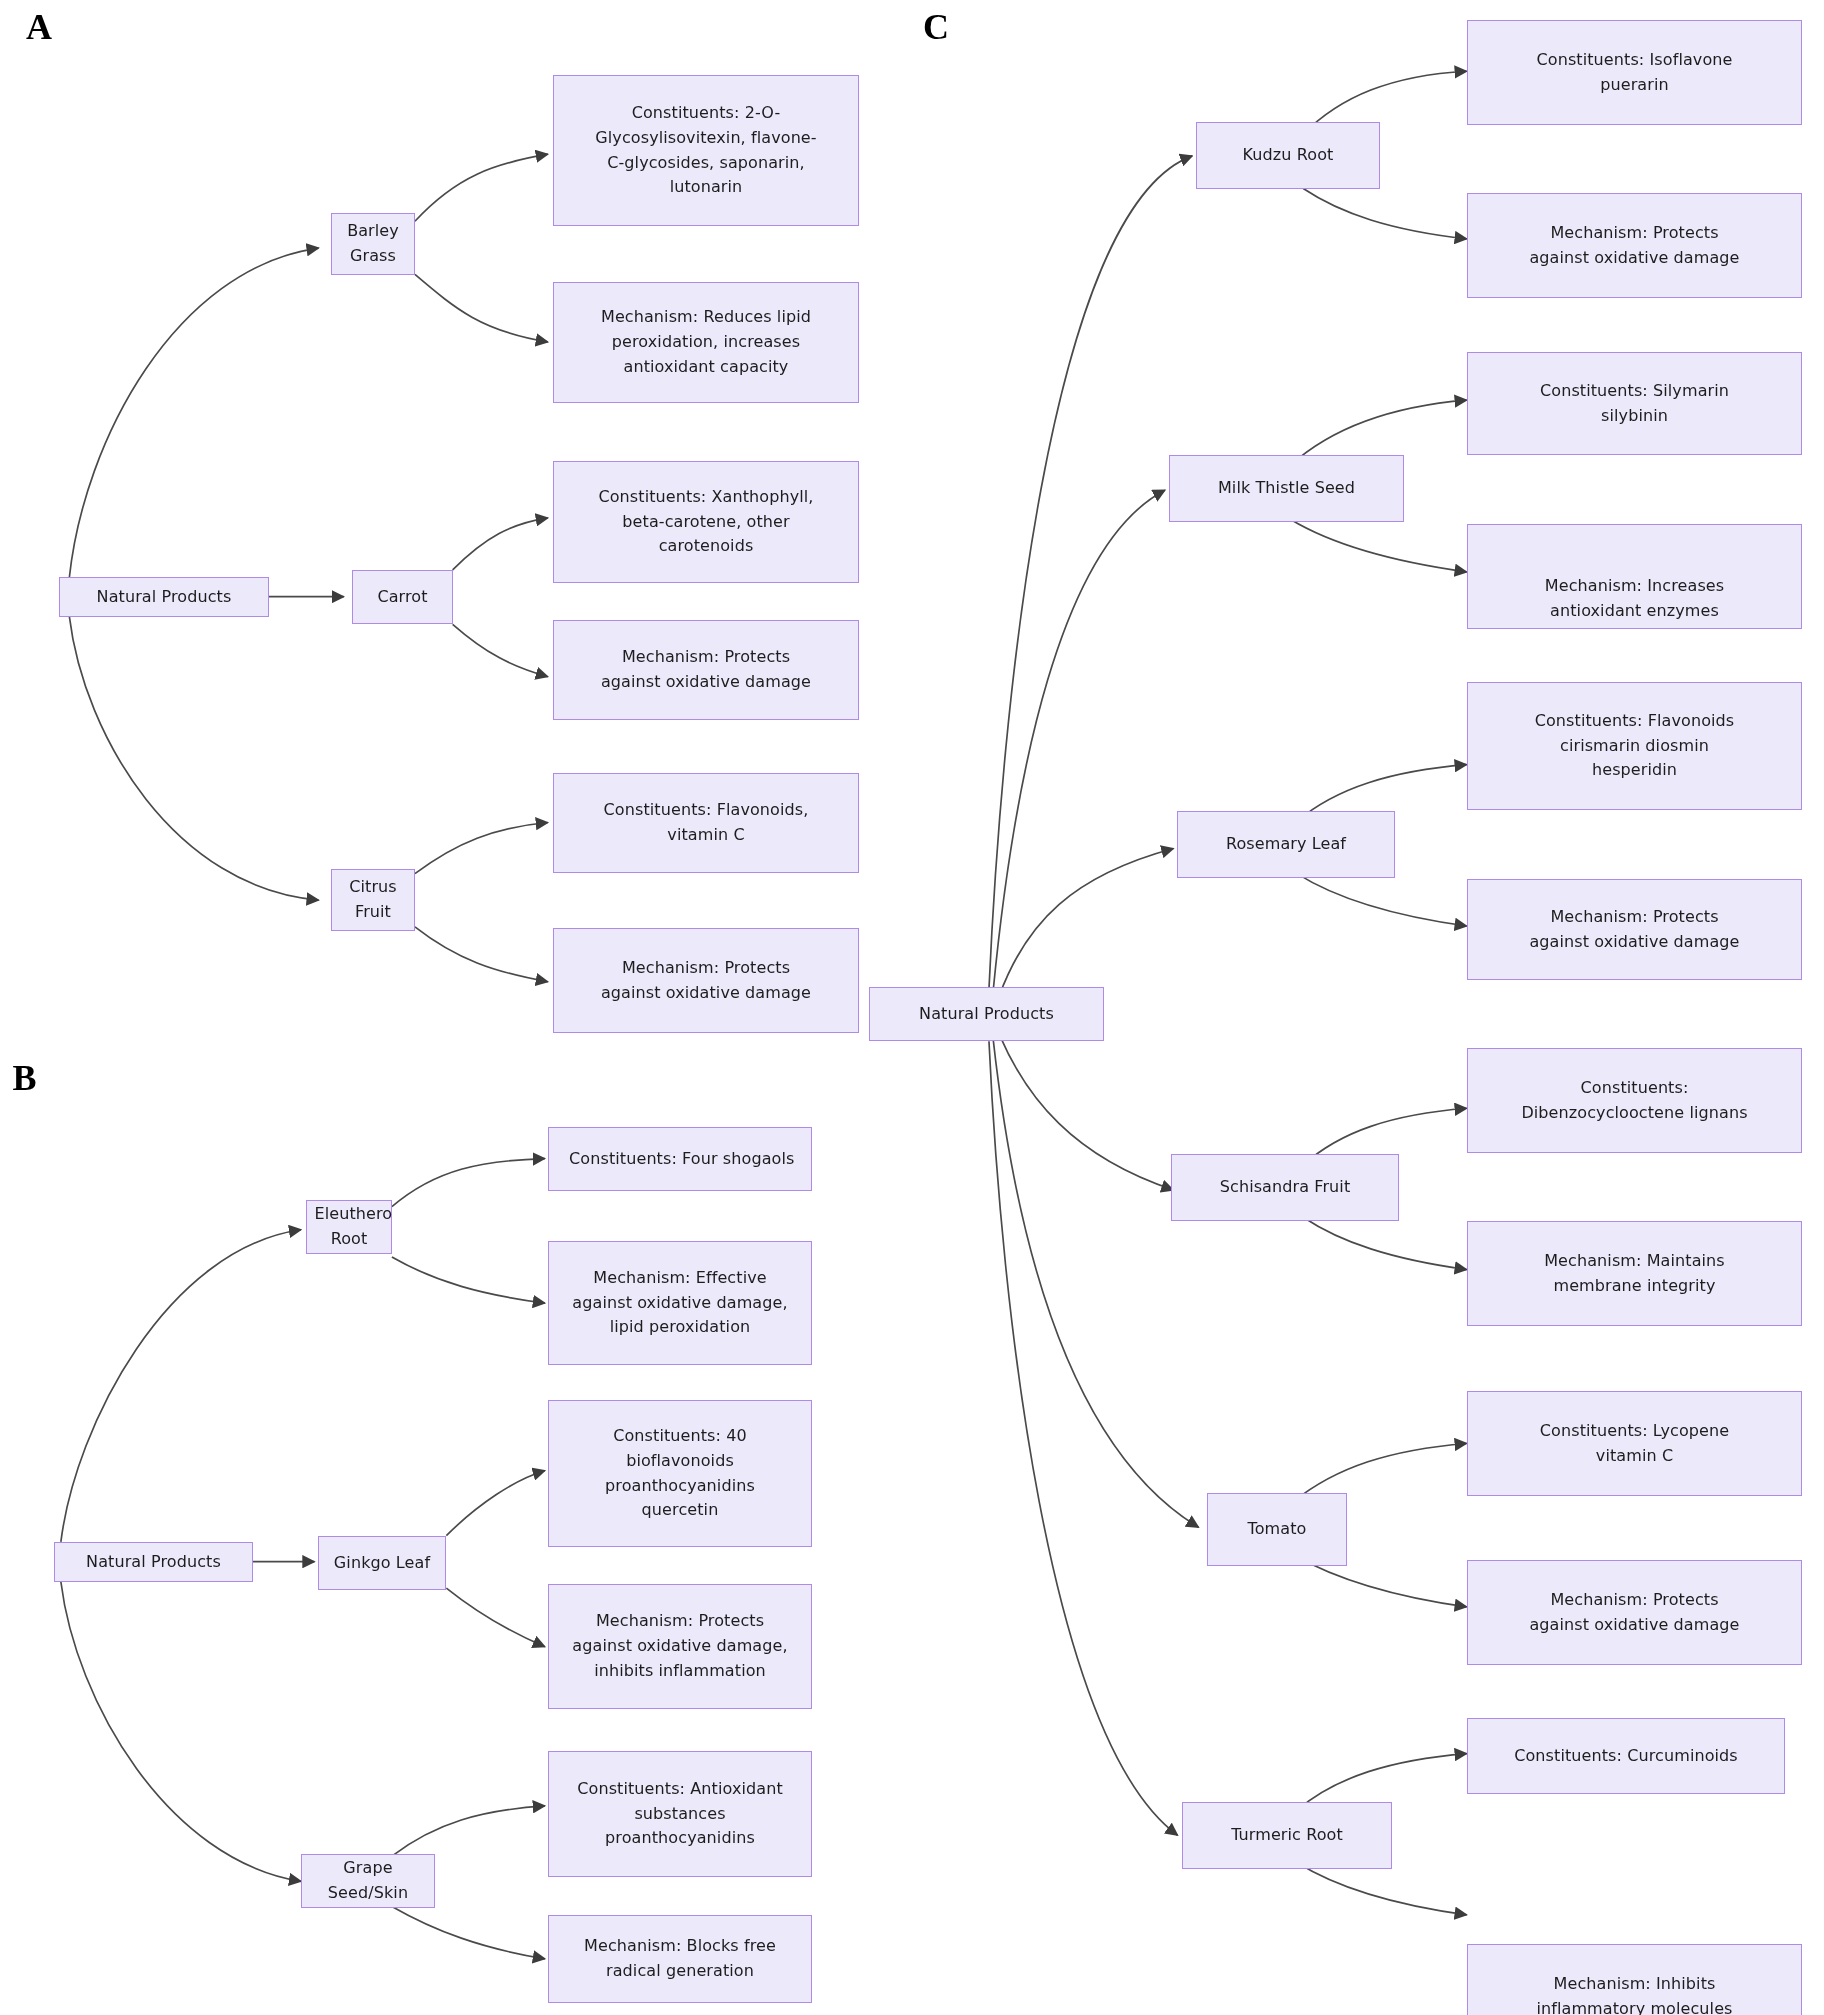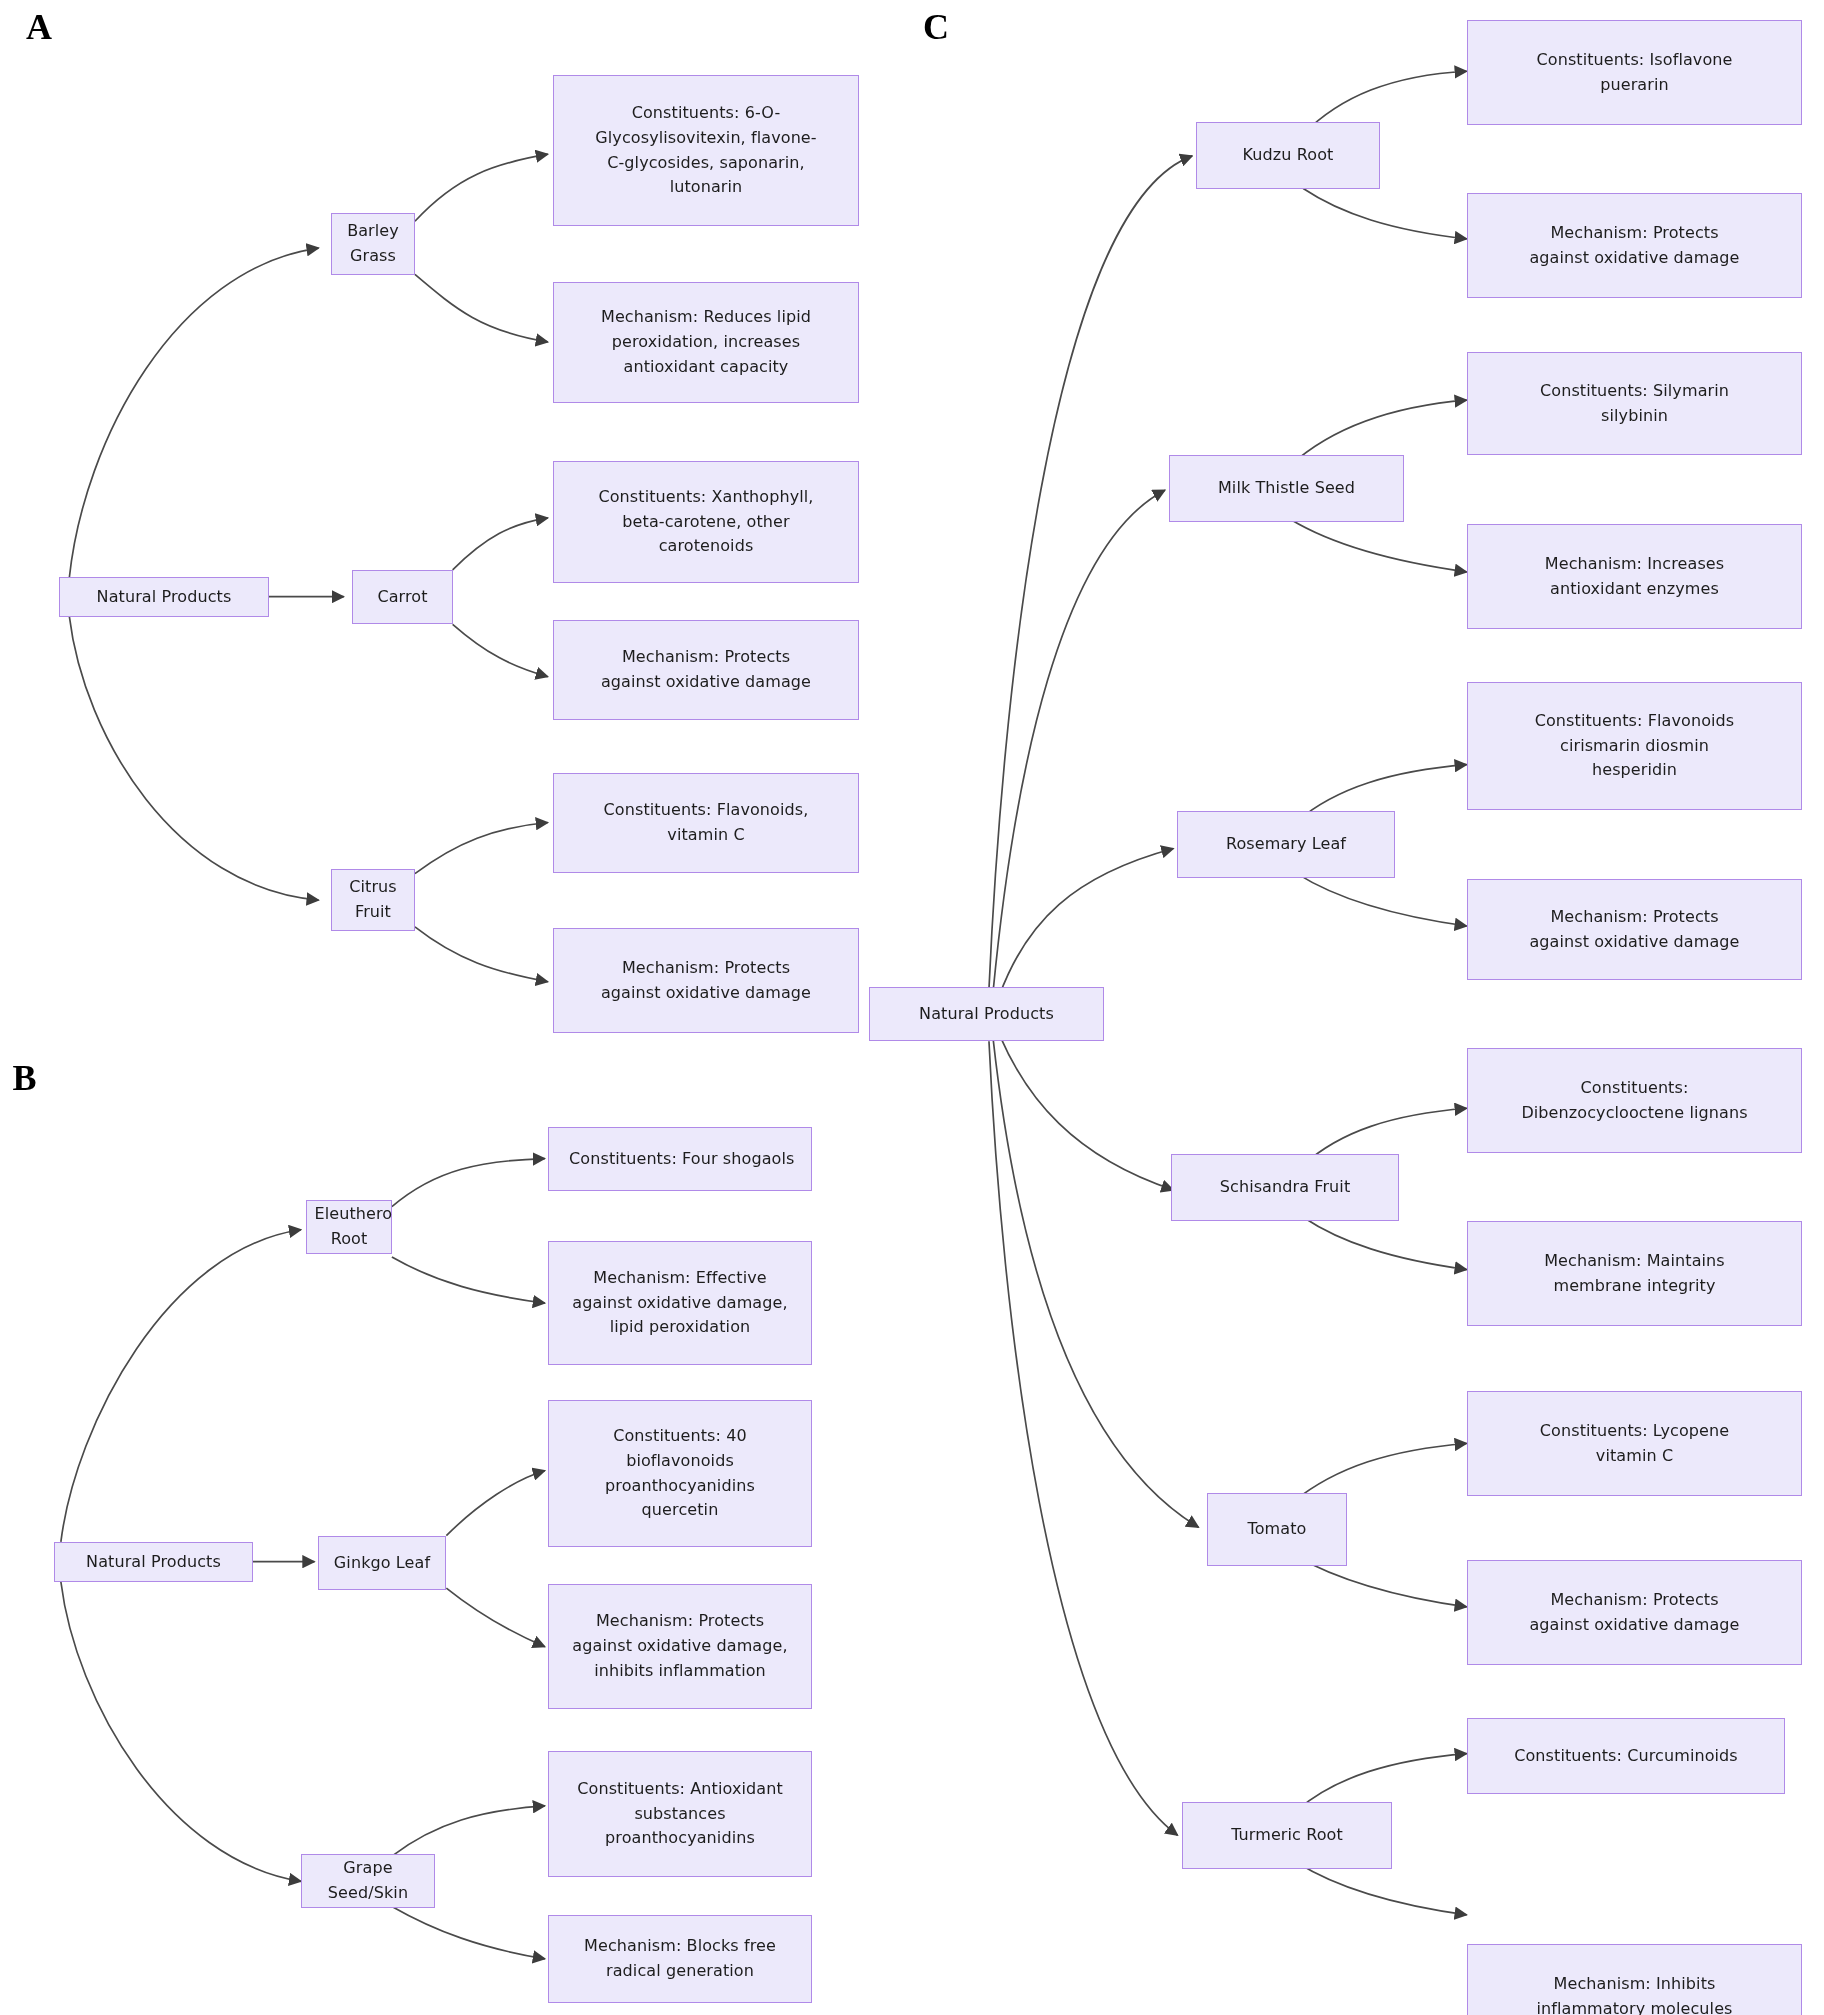--- a/index.html
+++ b/index.html
@@ -108,21 +108,21 @@
   <div class="panel-label" style="left:923px;top:9.2px;">C</div>
 
   <div class="node" style="left:59px;top:577px;width:210px;height:40px;">
       <span class="txt">Natural Products</span>
     </div>
 
   <div class="node" style="left:331px;top:213px;width:84px;height:62px;">
       <span class="txt">Barley Grass</span>
     </div>
   <div class="node" style="left:553px;top:75px;width:306px;height:151px;">
-      <span class="txt">Constituents: 6-O-
+      <span class="txt">Constituents: 2-O-
 Glycosylisovitexin, flavone-
 C-glycosides, saponarin,
 lutonarin</span>
     </div>
   <div class="node" style="left:553px;top:282px;width:306px;height:121px;">
       <span class="txt">Mechanism: Reduces lipid
 peroxidation, increases
 antioxidant capacity</span>
     </div>
 
@@ -211,21 +211,21 @@
 against oxidative damage</span>
     </div>
 
   <div class="node" style="left:1467px;top:352px;width:335px;height:103px;">
       <span class="txt">Constituents: Silymarin
 silybinin</span>
     </div>
   <div class="node" style="left:1169px;top:455px;width:235px;height:67px;">
       <span class="txt">Milk Thistle Seed</span>
     </div>
-  <div class="node" style="left:1467px;top:524px;width:335px;height:105px;">
+  <div class="node" style="left:1467px;top:524px;width:335px;height:105px;align-items:flex-end;">
       <span class="txt">Mechanism: Increases
 antioxidant enzymes</span>
     </div>
 
   <div class="node" style="left:1177px;top:811px;width:218px;height:67px;">
       <span class="txt">Rosemary Leaf</span>
     </div>
   <div class="node" style="left:1467px;top:682px;width:335px;height:128px;">
       <span class="txt">Constituents: Flavonoids
 cirismarin diosmin

